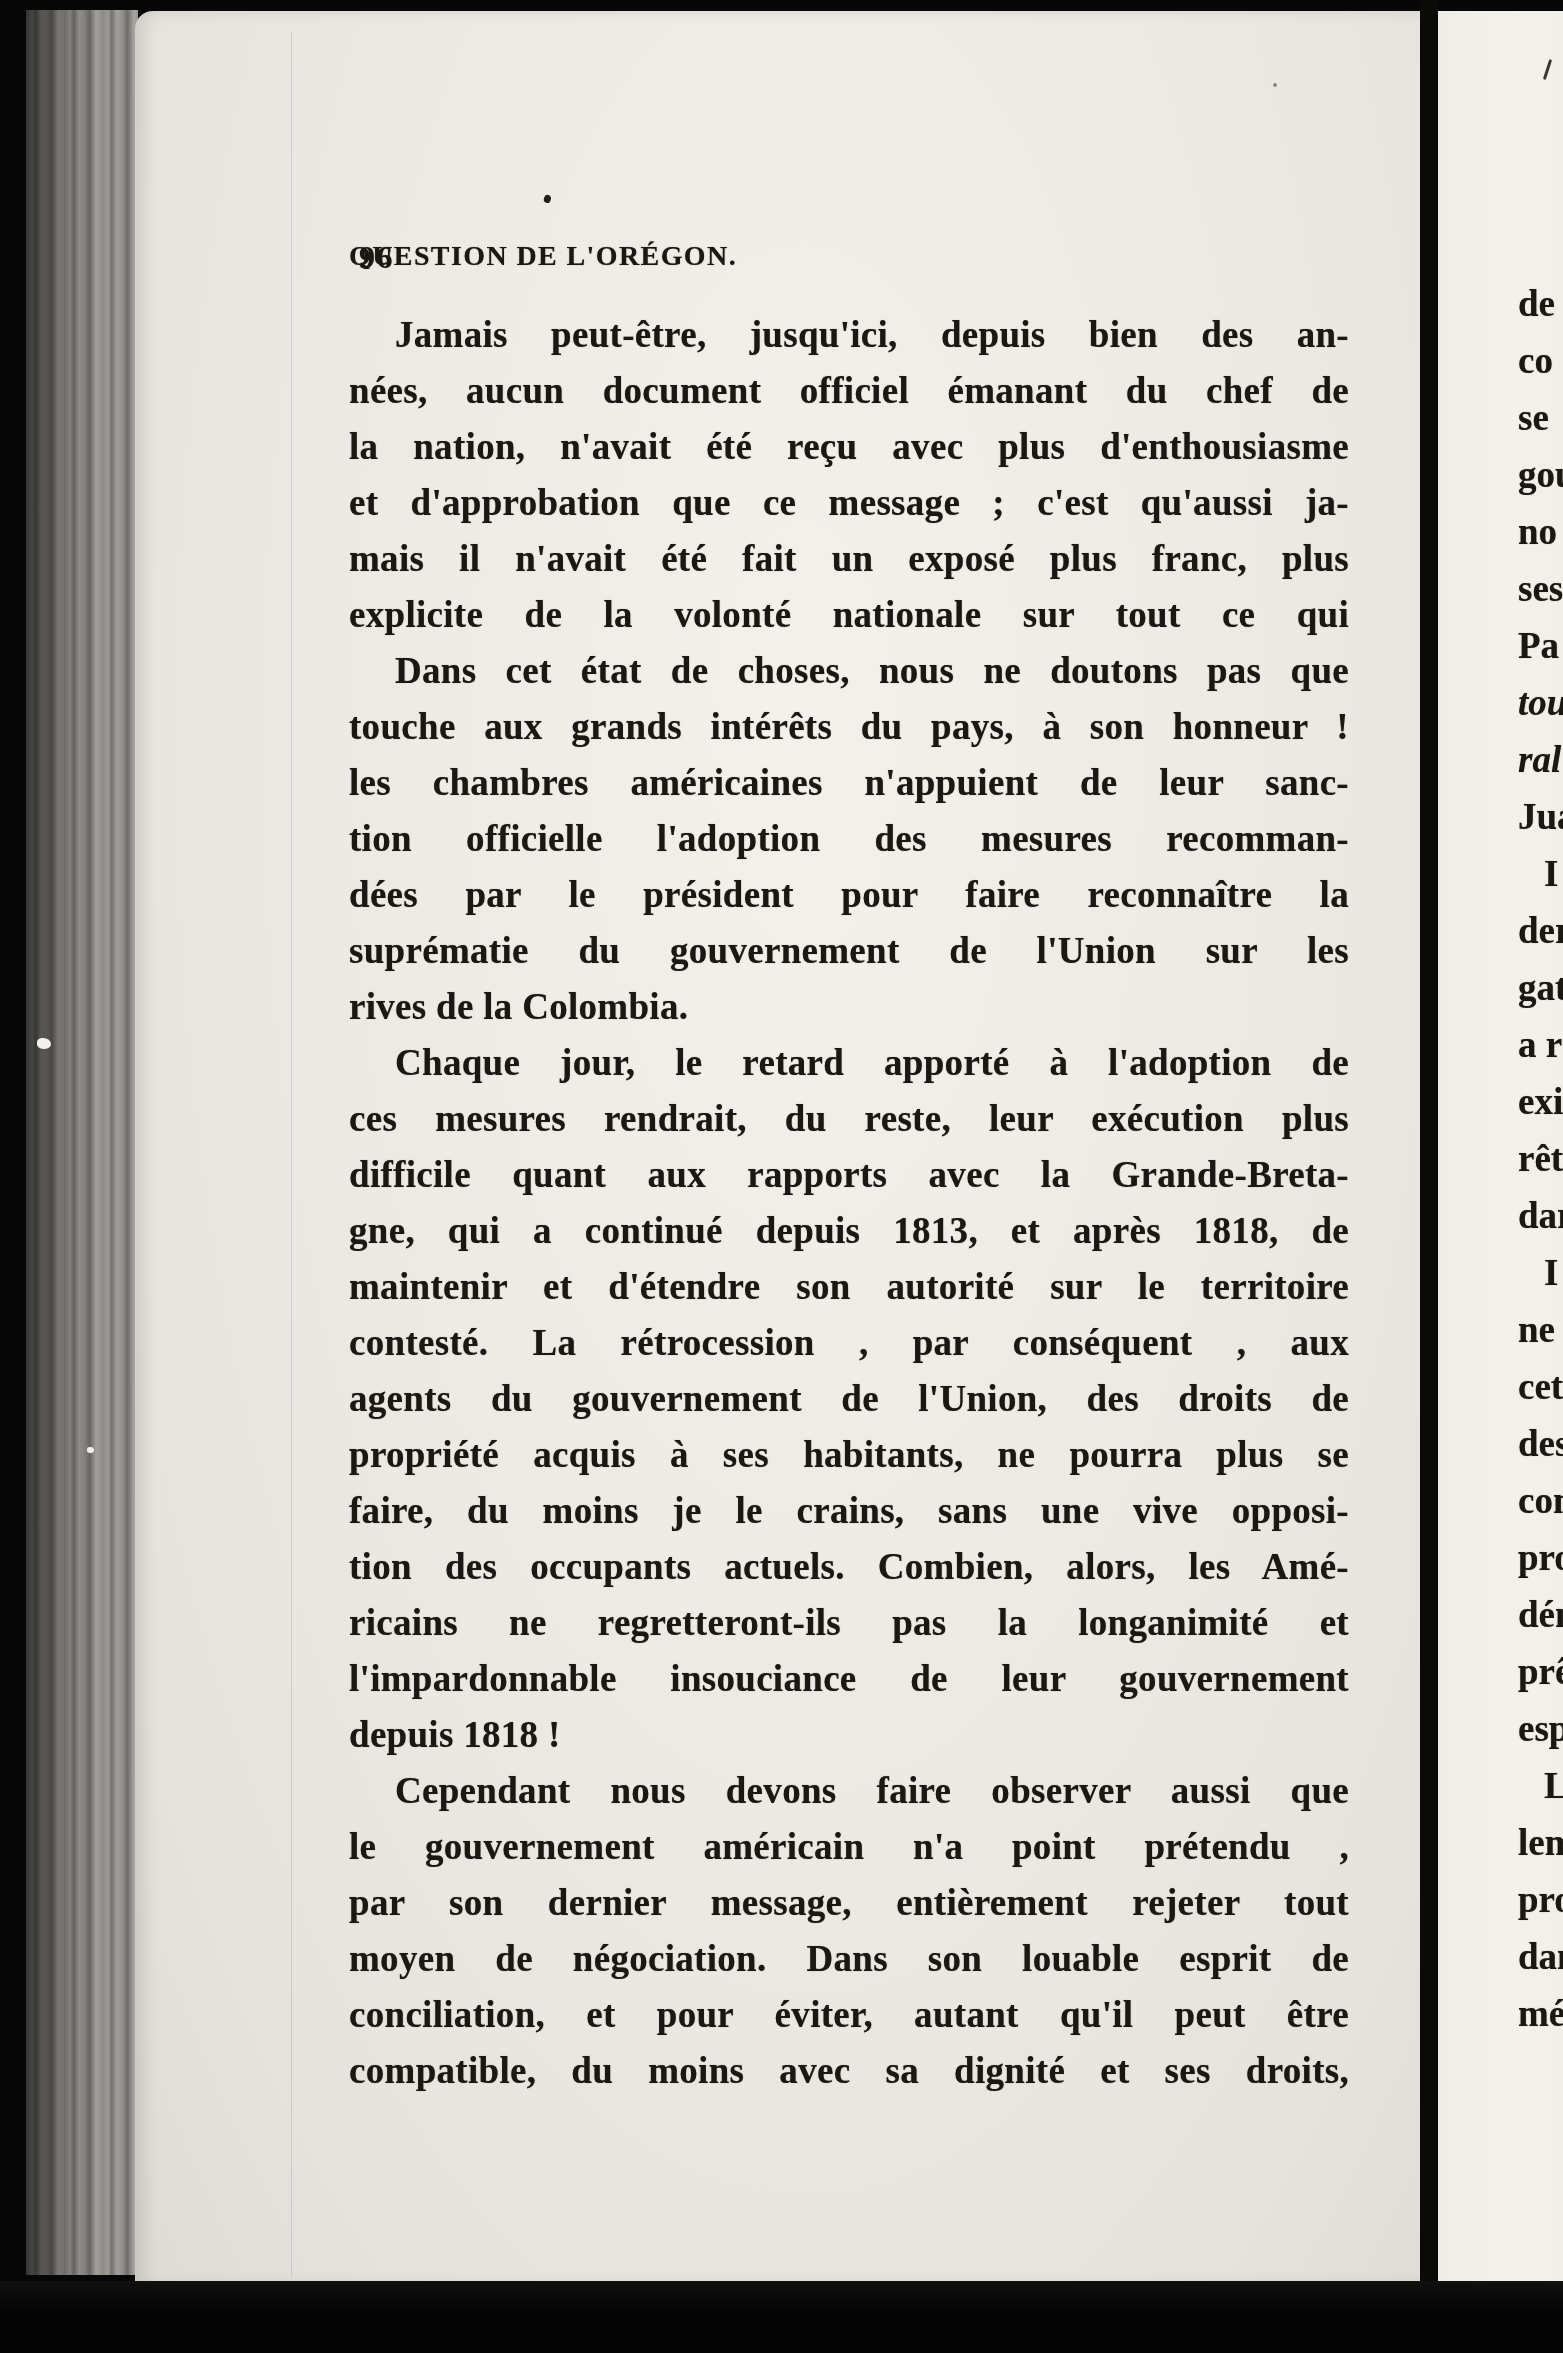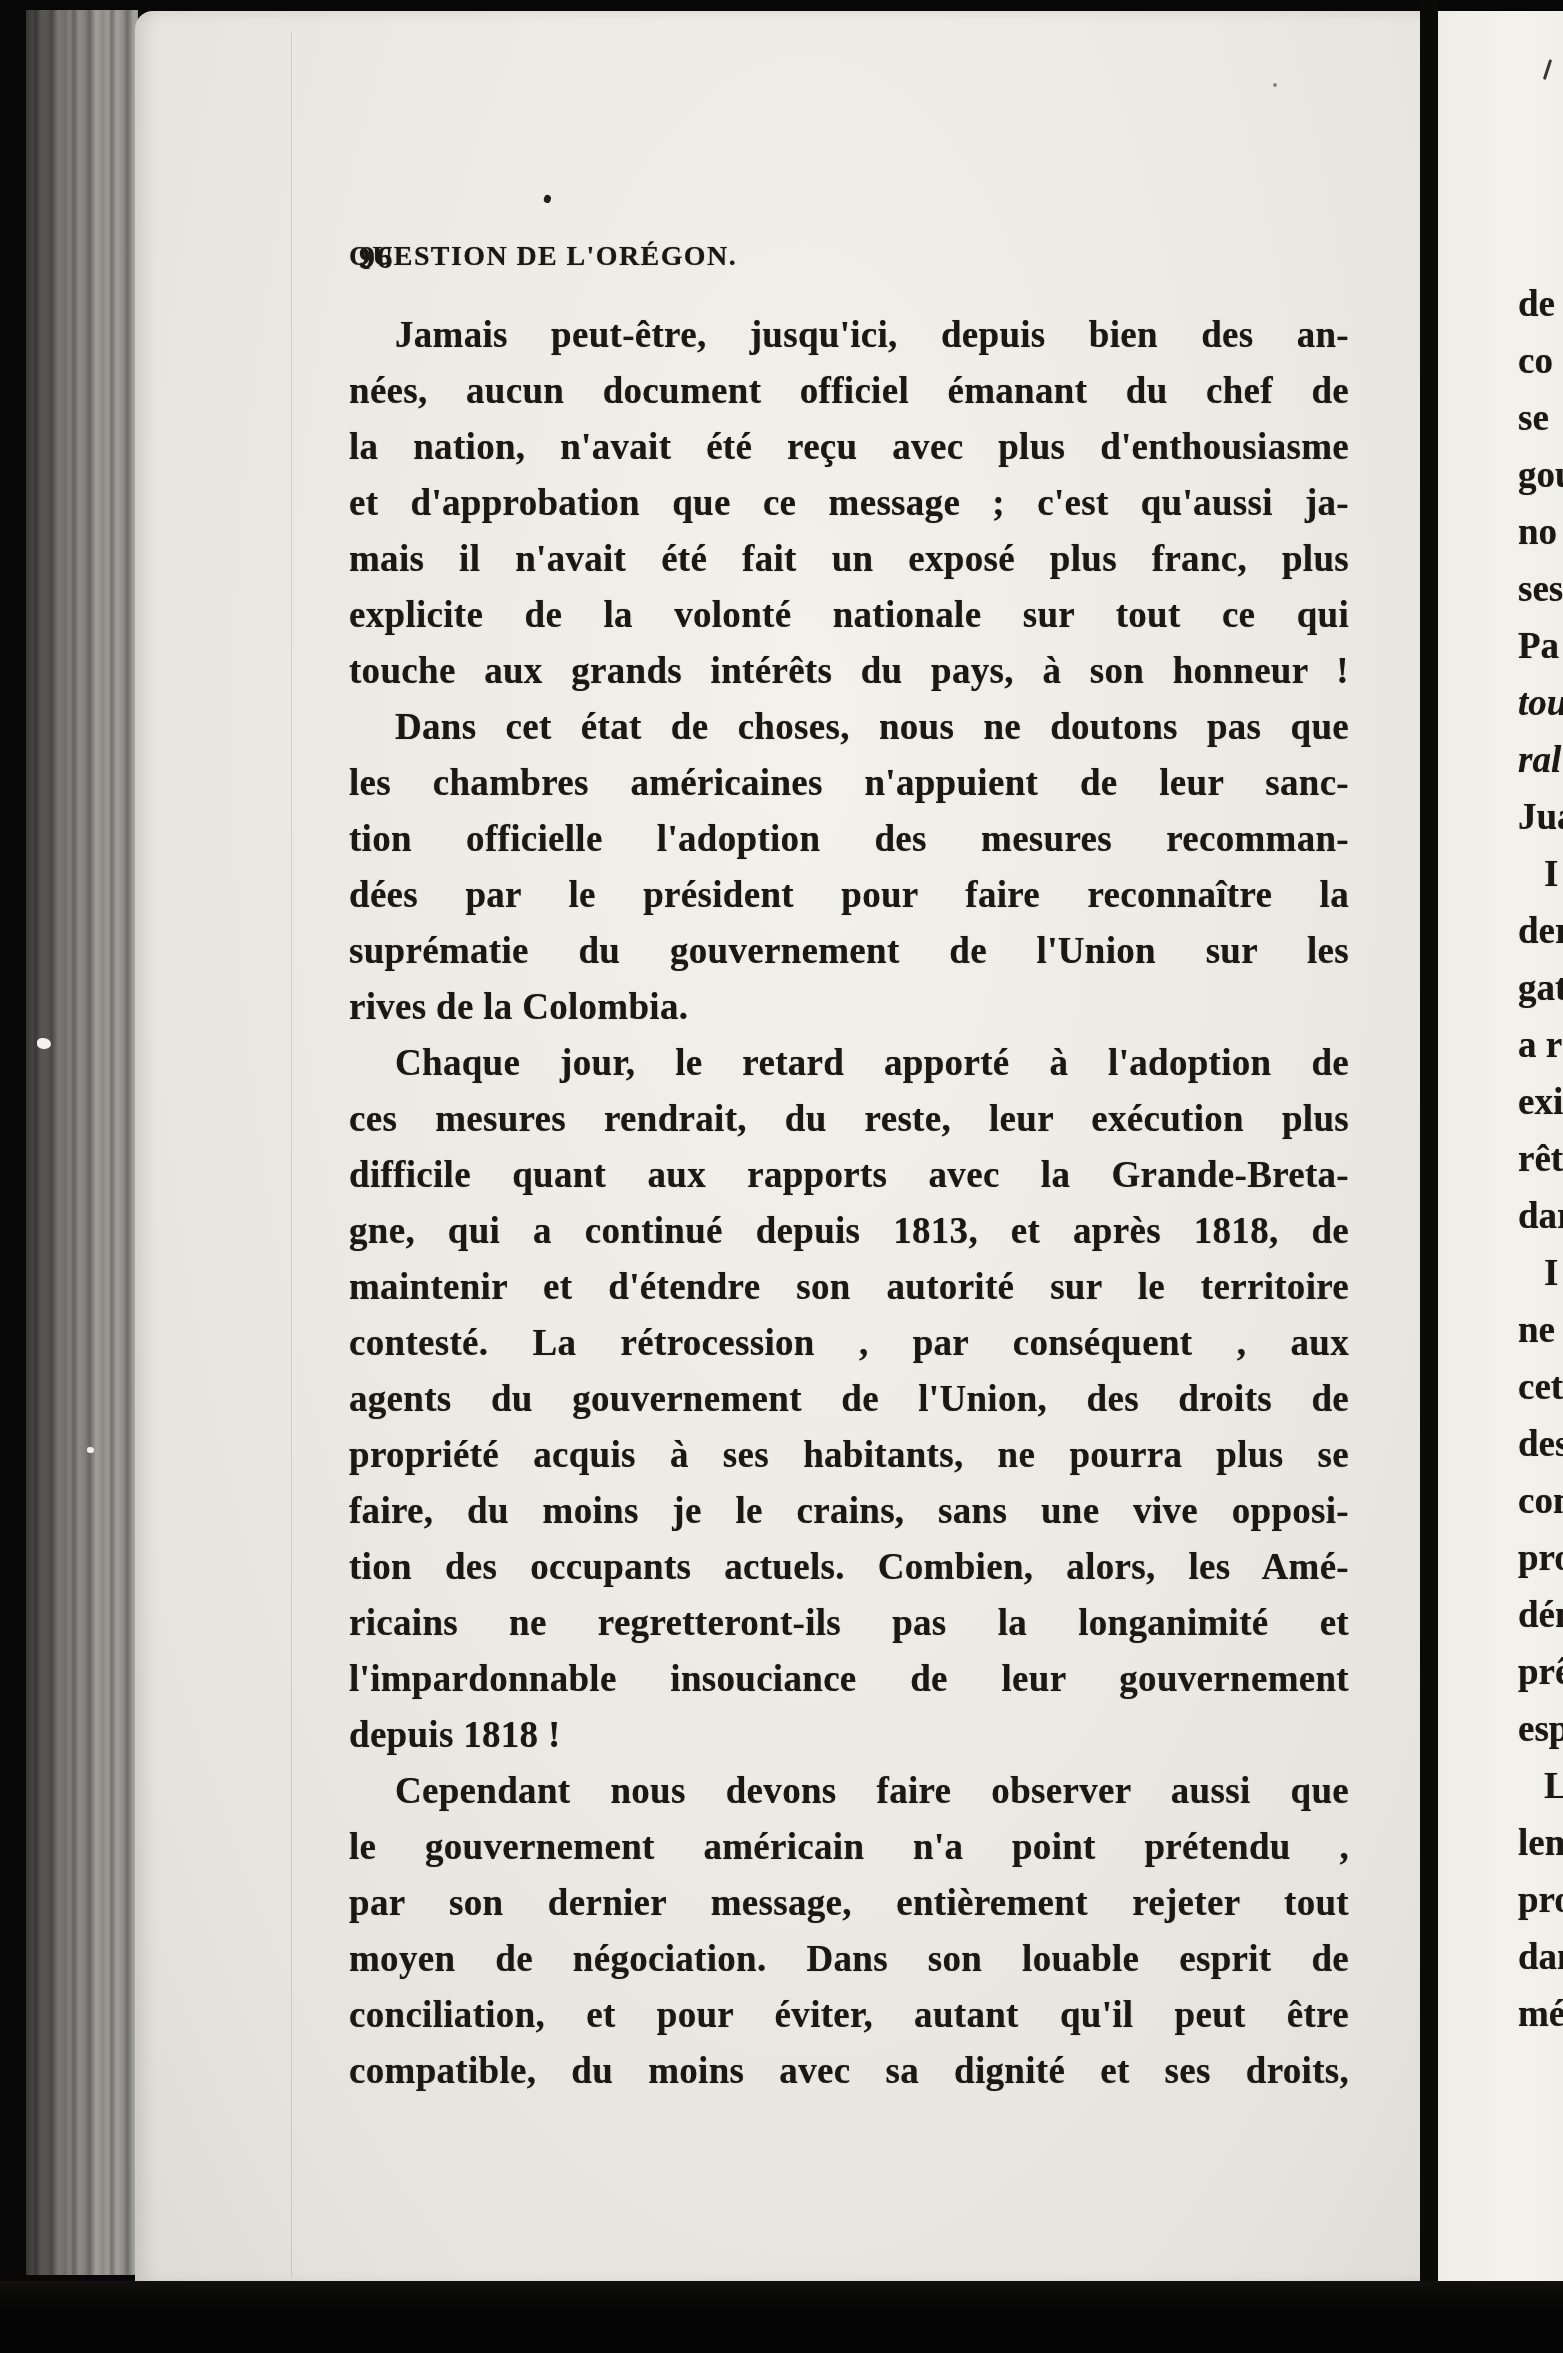--- a/index.html
+++ b/index.html
@@ -119,22 +119,22 @@
   <div class="page-number ink">96</div>
   <div class="running-header ink">QUESTION DE L'ORÉGON.</div>
 
   <div class="body-text ink">
     <div class="line indent">Jamais peut-être, jusqu'ici, depuis bien des an-</div>
     <div class="line">nées, aucun document officiel émanant du chef de</div>
     <div class="line">la nation, n'avait été reçu avec plus d'enthousiasme</div>
     <div class="line">et d'approbation que ce message ; c'est qu'aussi ja-</div>
     <div class="line">mais il n'avait été fait un exposé plus franc, plus</div>
     <div class="line">explicite de la volonté nationale sur tout ce qui</div>
+    <div class="line indent">Dans cet état de choses, nous ne doutons pas que</div>
     <div class="line">touche aux grands intérêts du pays, à son honneur !</div>
-    <div class="line indent">Dans cet état de choses, nous ne doutons pas que</div>
     <div class="line">les chambres américaines n'appuient de leur sanc-</div>
     <div class="line">tion officielle l'adoption des mesures recomman-</div>
     <div class="line">dées par le président pour faire reconnaître la</div>
     <div class="line">suprématie du gouvernement de l'Union sur les</div>
     <div class="line short">rives de la Colombia.</div>
     <div class="line indent">Chaque jour, le retard apporté à l'adoption de</div>
     <div class="line">ces mesures rendrait, du reste, leur exécution plus</div>
     <div class="line">difficile quant aux rapports avec la Grande-Breta-</div>
     <div class="line">gne, qui a continué depuis 1813, et après 1818, de</div>
     <div class="line">maintenir et d'étendre son autorité sur le territoire</div>

